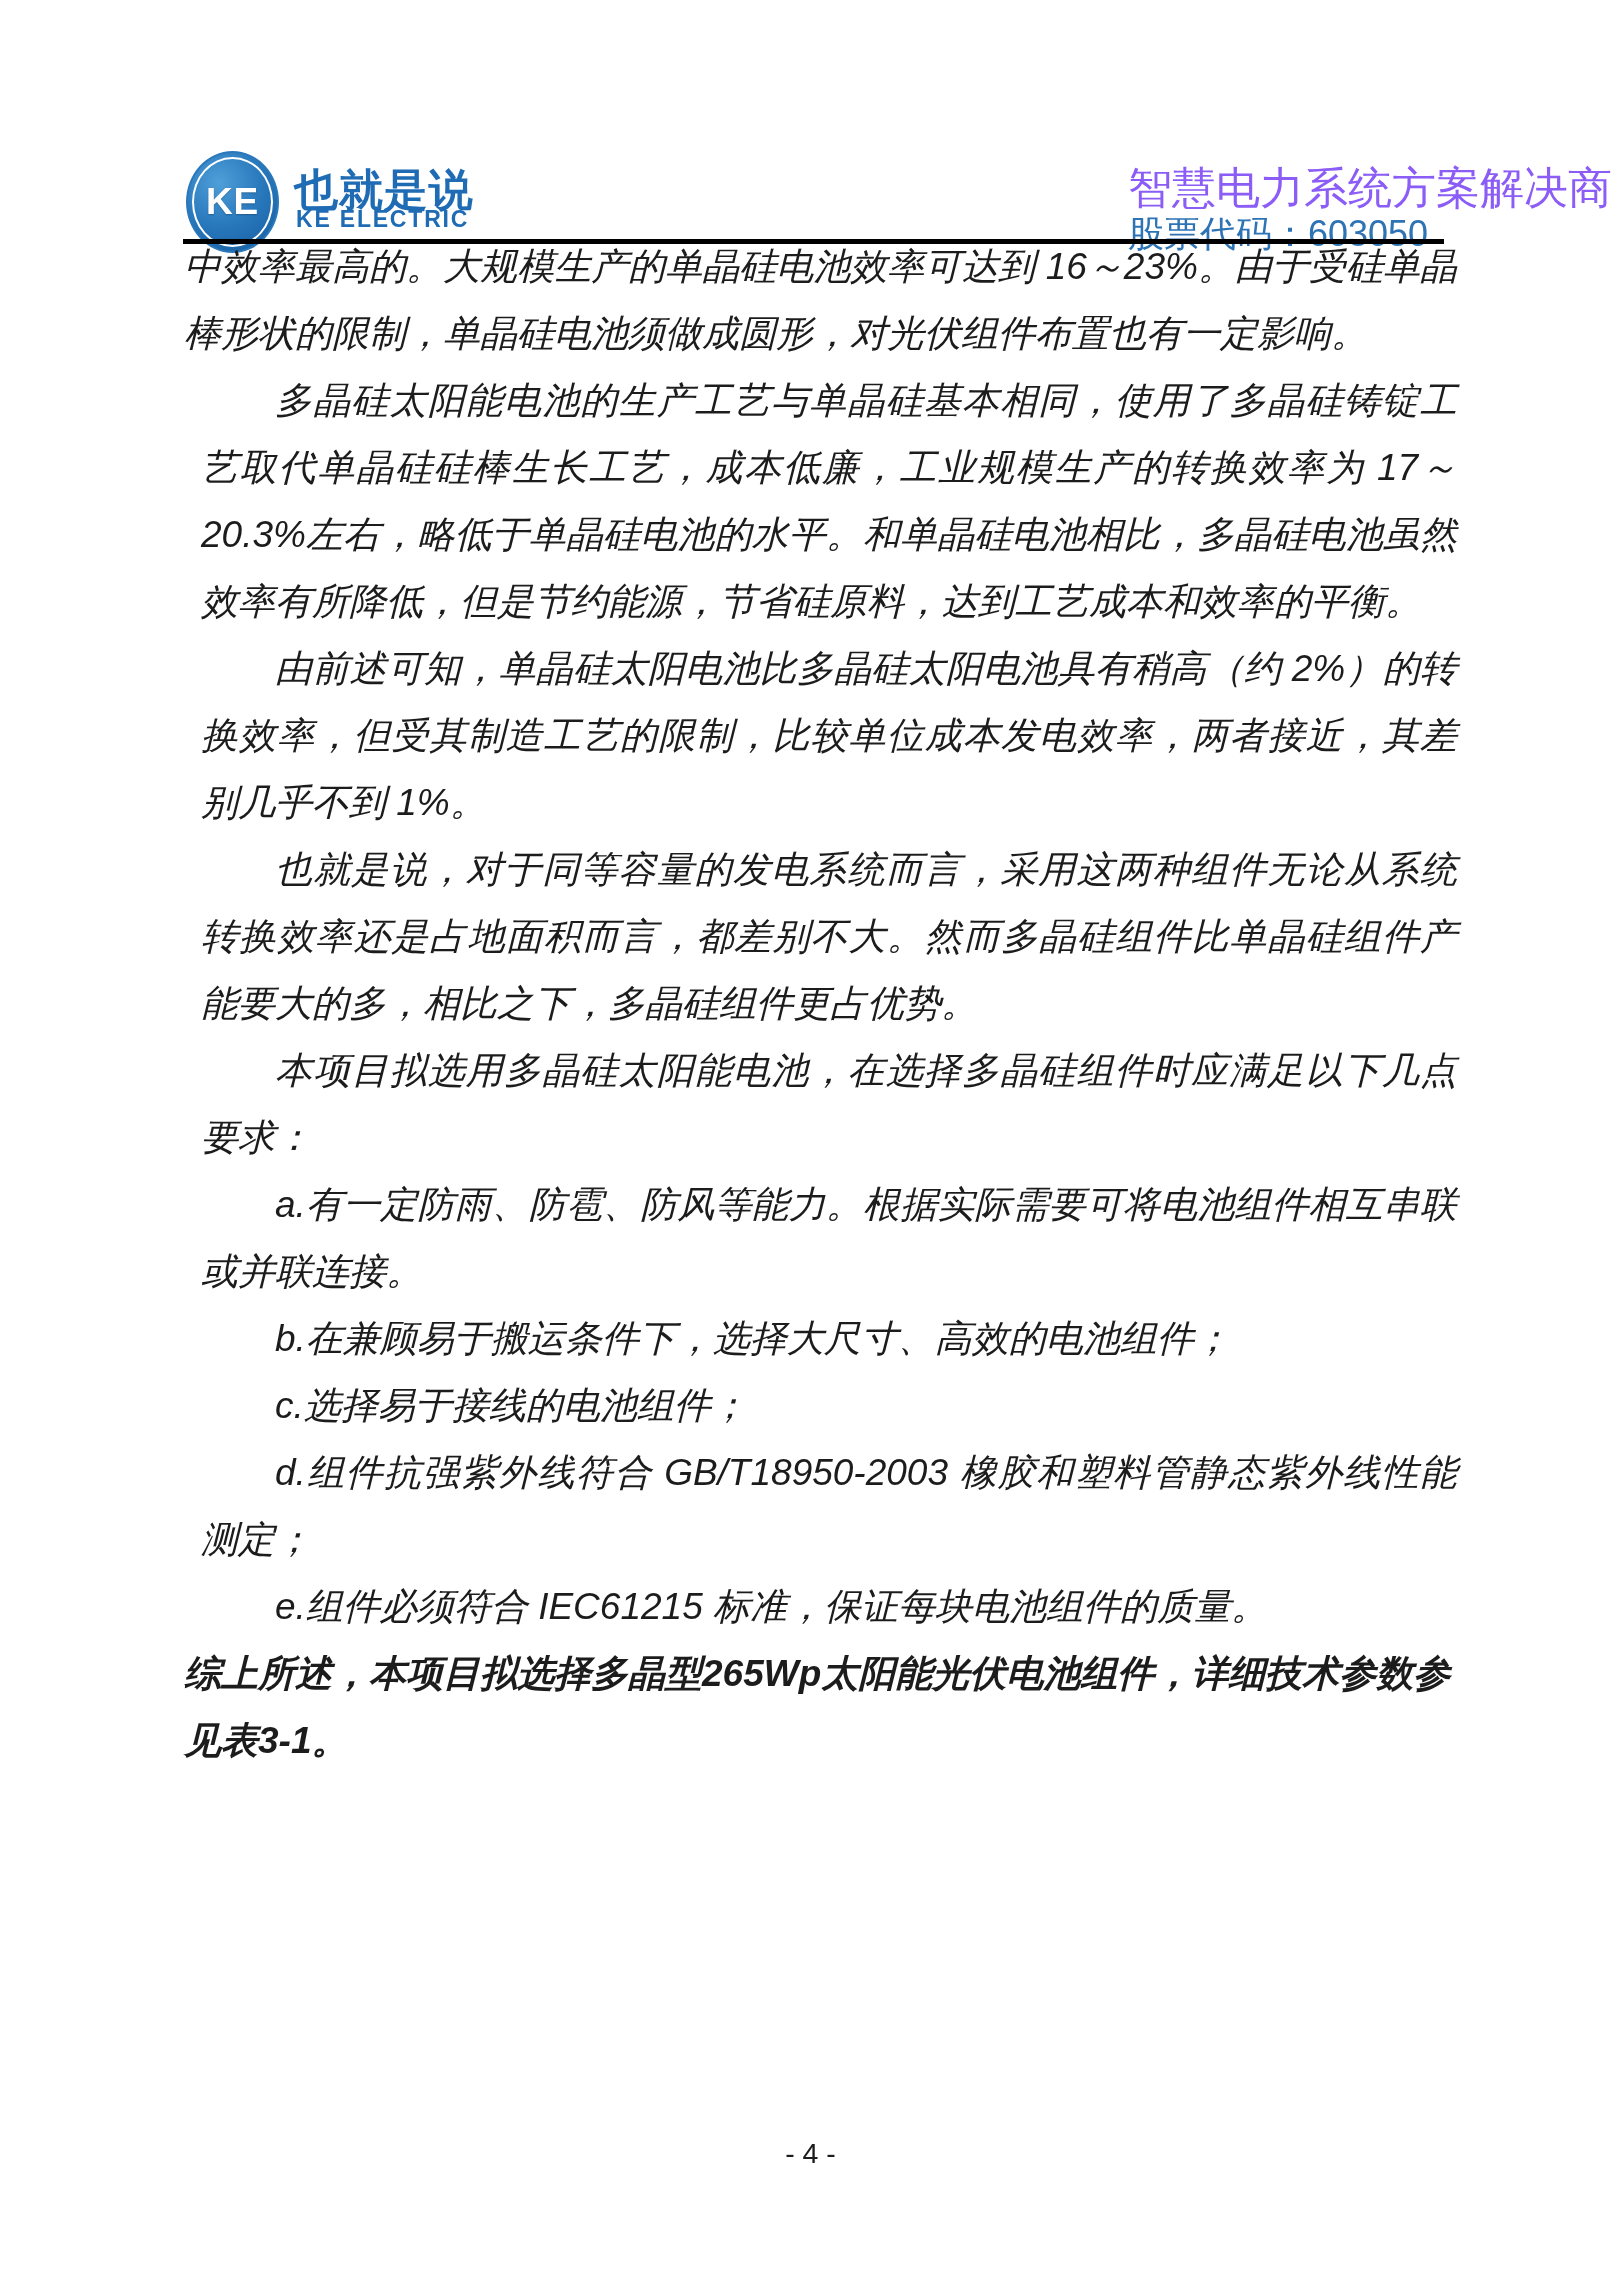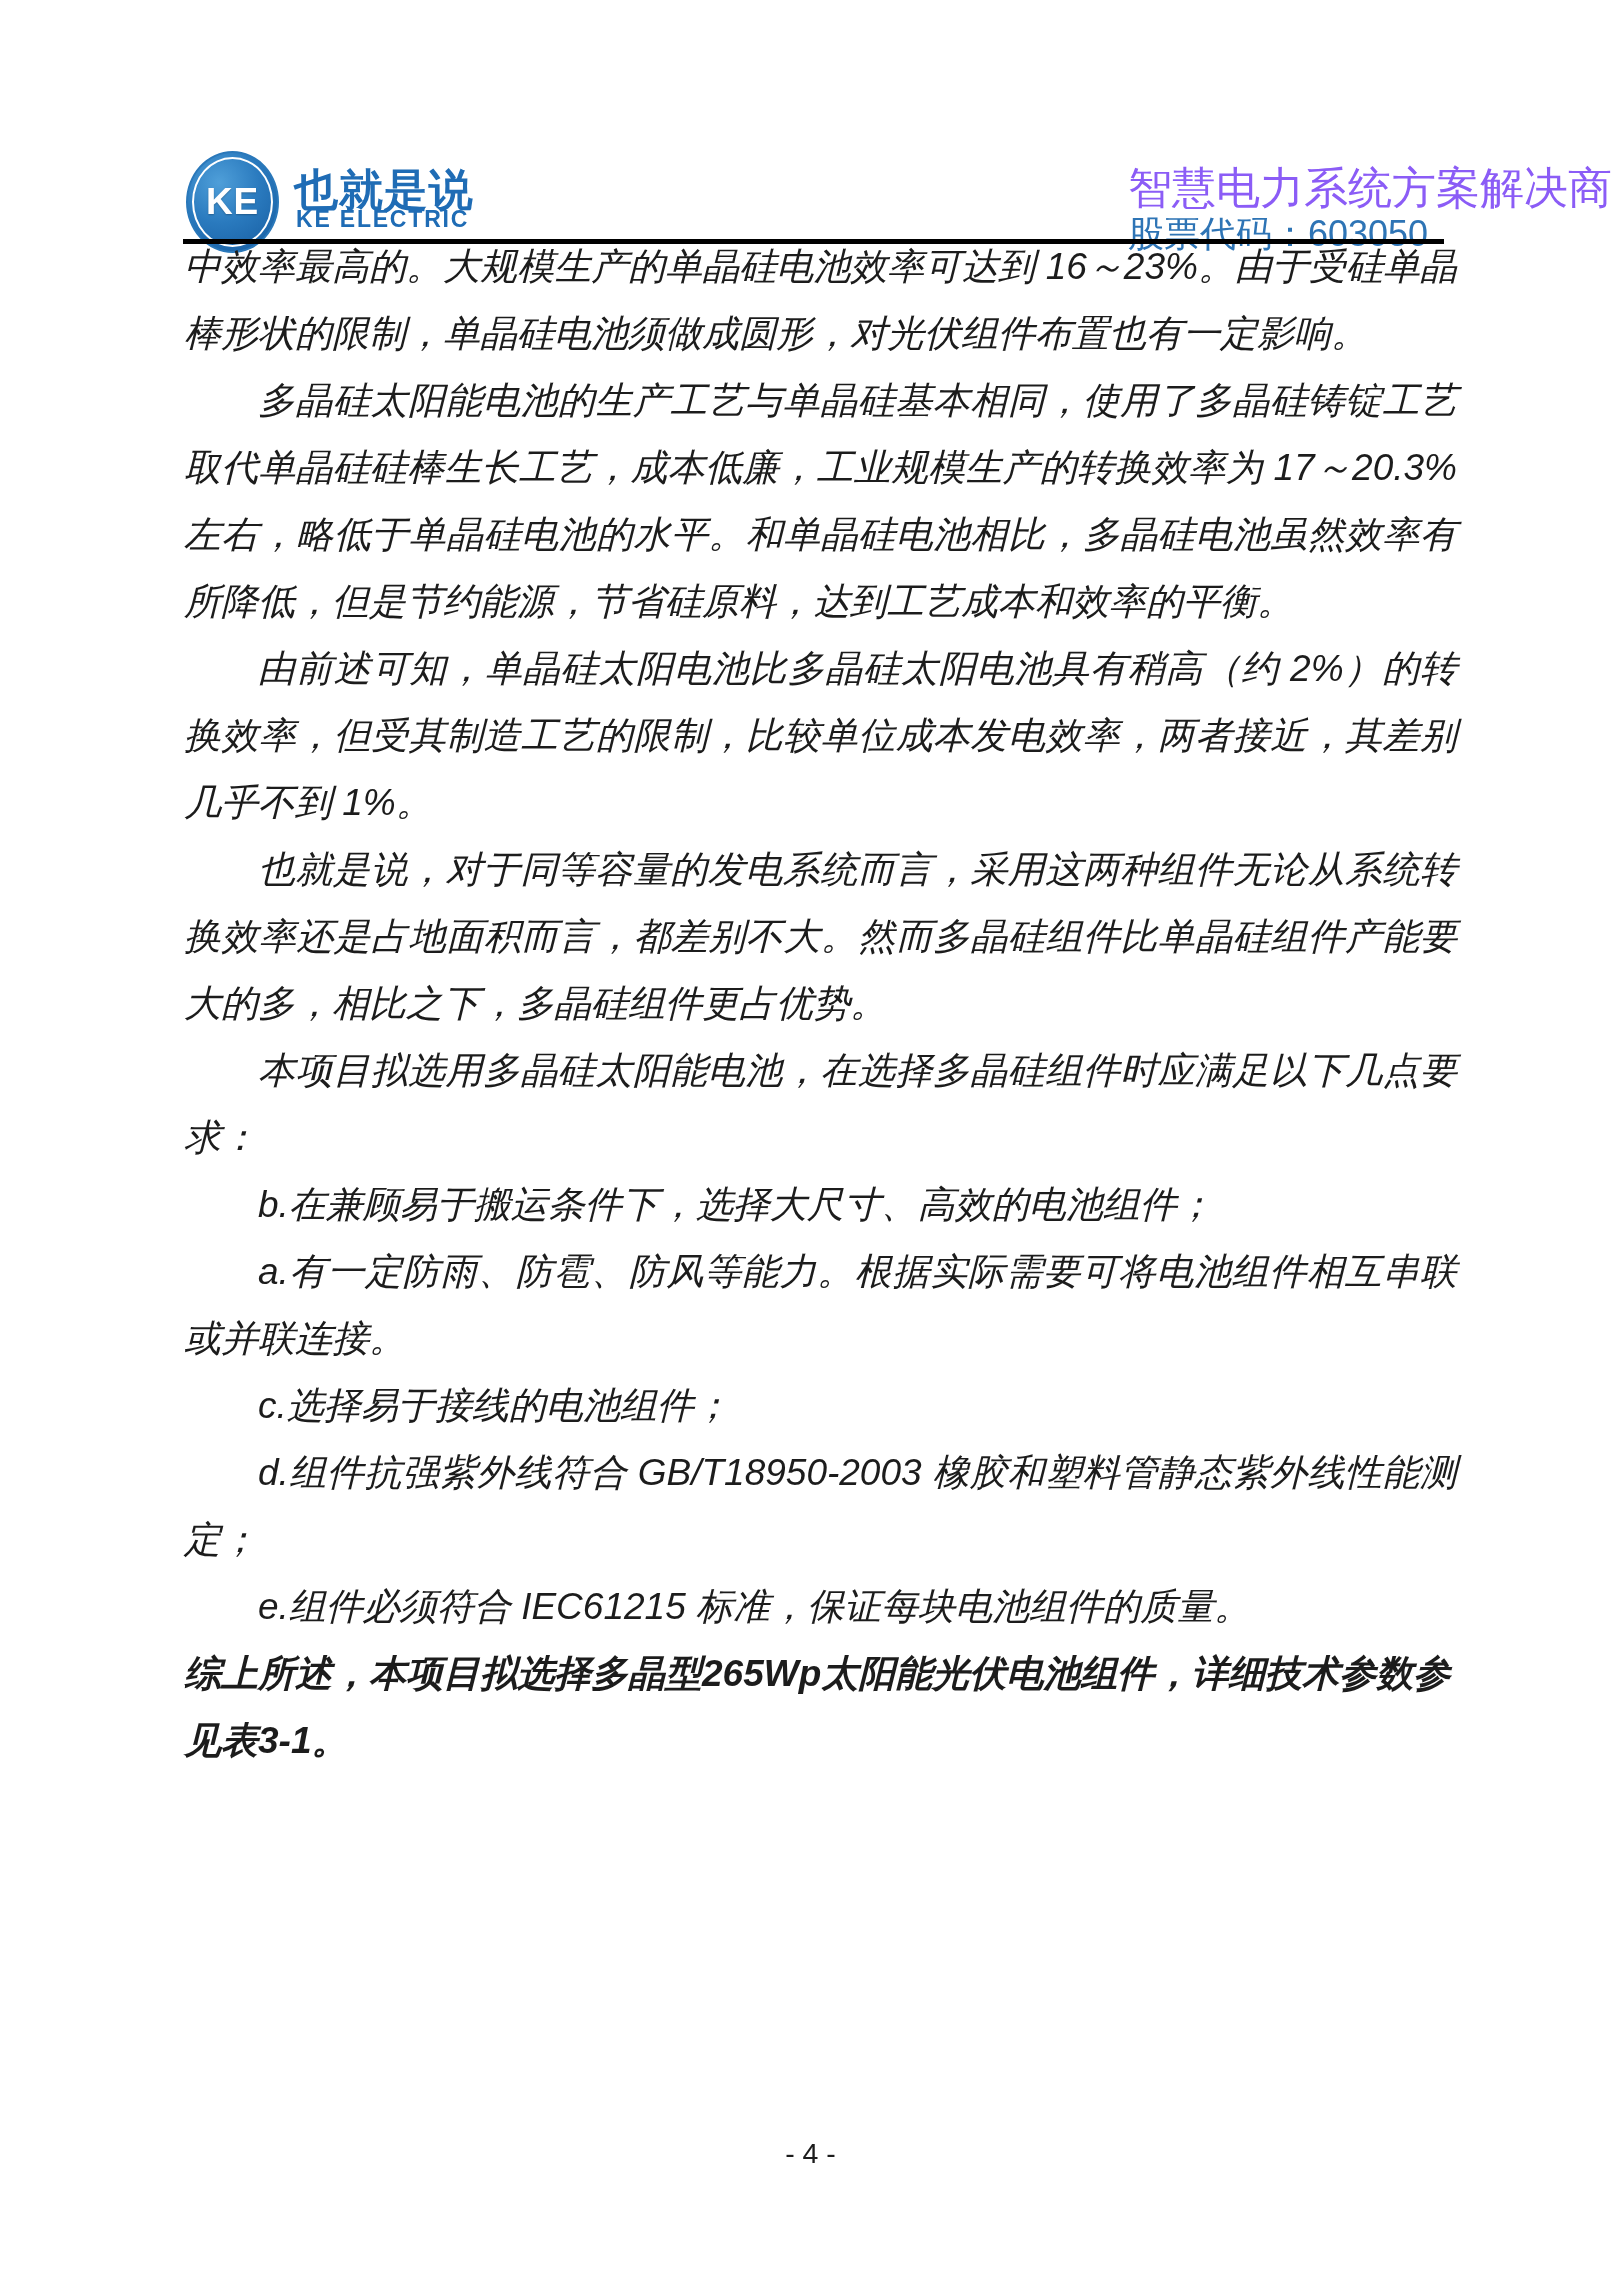--- a/index.html
+++ b/index.html
@@ -97,21 +97,21 @@
     font-size: 37px;
     line-height: 67px;
     color: #1c1c1c;
     text-align: justify;
   }
   .doc-body p {
     margin: 0;
     padding: 0;
     font-style: italic;
   }
-  .doc-body p.indent { text-indent: 2em; }
+  .doc-body p.indent { text-indent: 2em; margin-left: 17px; }
   .doc-body p.bold { font-weight: bold; text-align: left; }
 
   
   .footer {
     position: absolute;
     left: 0; top: 2137px;
     width: 1621px;
     text-align: center;
     font-size: 28.5px;
     color: #1c1c1c;
@@ -132,22 +132,22 @@
     <div class="stock">股票代码：603050</div>
     <div class="header-rule"></div>
   </div>
 
   <div class="doc-body">
       <p class="">中效率最高的。大规模生产的单晶硅电池效率可达到 16～23%。由于受硅单晶棒形状的限制，单晶硅电池须做成圆形，对光伏组件布置也有一定影响。</p>
       <p class="indent ">多晶硅太阳能电池的生产工艺与单晶硅基本相同，使用了多晶硅铸锭工艺取代单晶硅硅棒生长工艺，成本低廉，工业规模生产的转换效率为 17～20.3%左右，略低于单晶硅电池的水平。和单晶硅电池相比，多晶硅电池虽然效率有所降低，但是节约能源，节省硅原料，达到工艺成本和效率的平衡。</p>
       <p class="indent ">由前述可知，单晶硅太阳电池比多晶硅太阳电池具有稍高（约 2%）的转换效率，但受其制造工艺的限制，比较单位成本发电效率，两者接近，其差别几乎不到 1%。</p>
       <p class="indent ">也就是说，对于同等容量的发电系统而言，采用这两种组件无论从系统转换效率还是占地面积而言，都差别不大。然而多晶硅组件比单晶硅组件产能要大的多，相比之下，多晶硅组件更占优势。</p>
       <p class="indent ">本项目拟选用多晶硅太阳能电池，在选择多晶硅组件时应满足以下几点要求：</p>
+      <p class="indent ">a.有一定防雨、防雹、防风等能力。根据实际需要可将电池组件相互串联或并联连接。</p>
       <p class="indent ">b.在兼顾易于搬运条件下，选择大尺寸、高效的电池组件；</p>
-      <p class="indent ">a.有一定防雨、防雹、防风等能力。根据实际需要可将电池组件相互串联或并联连接。</p>
       <p class="indent ">c.选择易于接线的电池组件；</p>
       <p class="indent ">d.组件抗强紫外线符合 GB/T18950-2003 橡胶和塑料管静态紫外线性能测定；</p>
       <p class="indent ">e.组件必须符合 IEC61215 标准，保证每块电池组件的质量。</p>
       <p class="bold">综上所述，本项目拟选择多晶型265Wp太阳能光伏电池组件，详细技术参数参见表3-1。</p>
     </div>
 
   <div class="footer">
     <span>- 4 -</span>
   </div>
 

